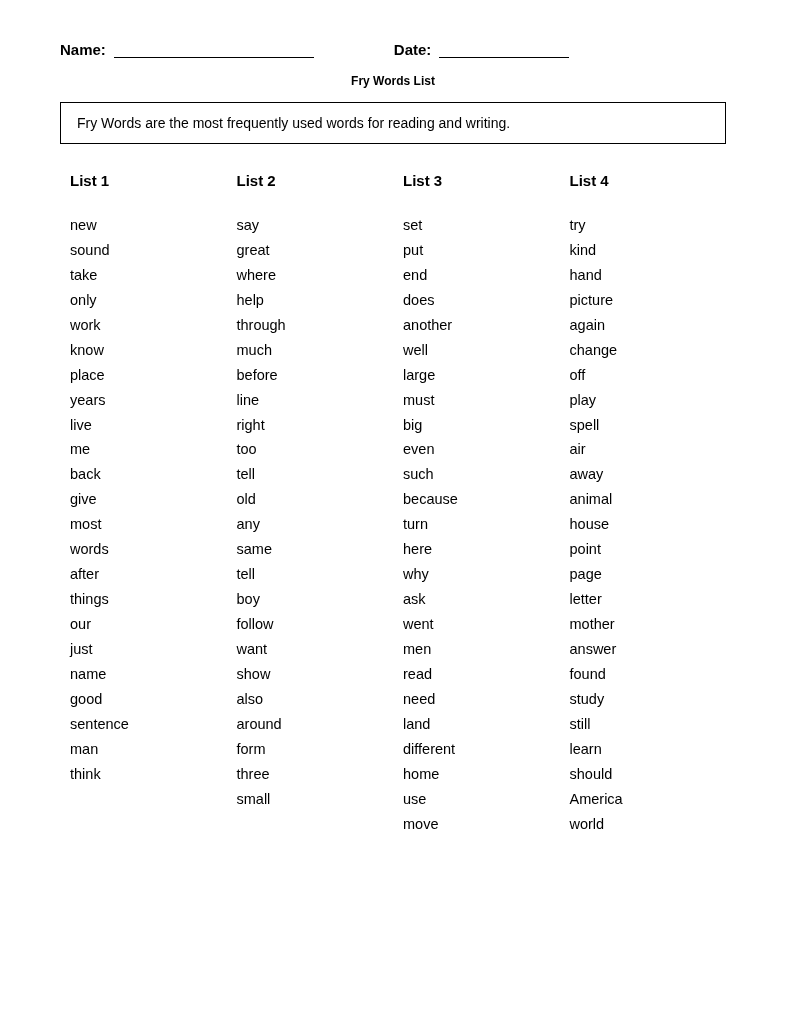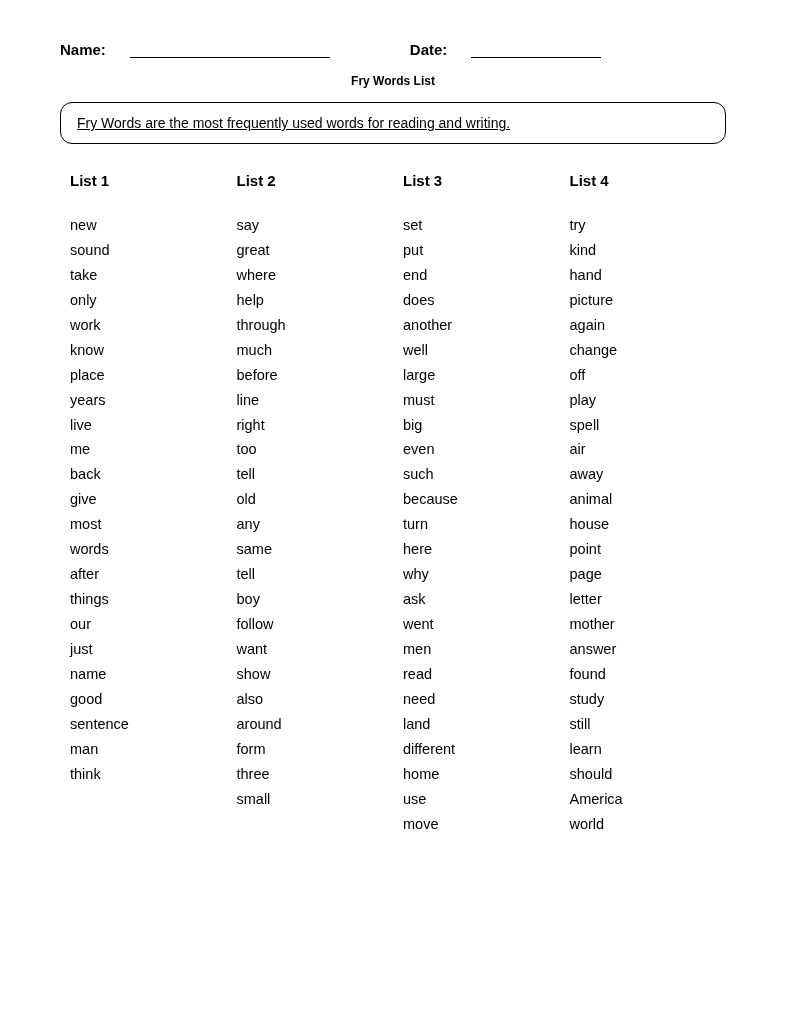--- a/index.html
+++ b/index.html
@@ -21,21 +21,21 @@
       display: flex;
       justify-content: flex-start;
       align-items: center;
       margin-bottom: 16px;
       gap: 80px;
     }
 
     .name-field, .date-field {
       display: flex;
       align-items: center;
-      gap: 24px;
+      gap: 8px;
       font-size: 15px;
       font-weight: bold;
     }
 
     .name-line {
       border-bottom: 1.5px solid #000;
       width: 200px;
       height: 18px;
     }
 
@@ -47,25 +47,24 @@
 
     .page-title {
       text-align: center;
       font-size: 12px;
       font-weight: bold;
       margin-bottom: 14px;
     }
 
     .description-box {
       border: 1.5px solid #000;
-      border-radius: 12px;
+      border-radius: 0;
       padding: 12px 16px;
       font-size: 14px;
       margin-bottom: 28px;
-      text-decoration: underline;
     }
 
     .word-lists {
       display: grid;
       grid-template-columns: 1fr 1fr 1fr 1fr;
       gap: 0;
     }
 
     .list-column {
       padding: 0 10px;

